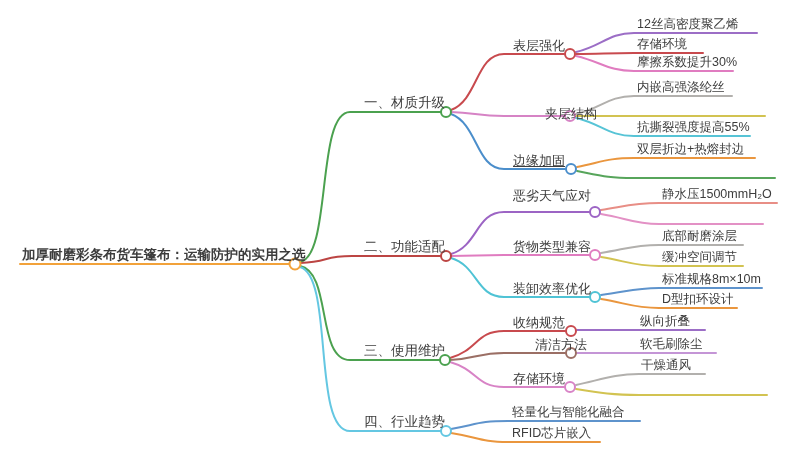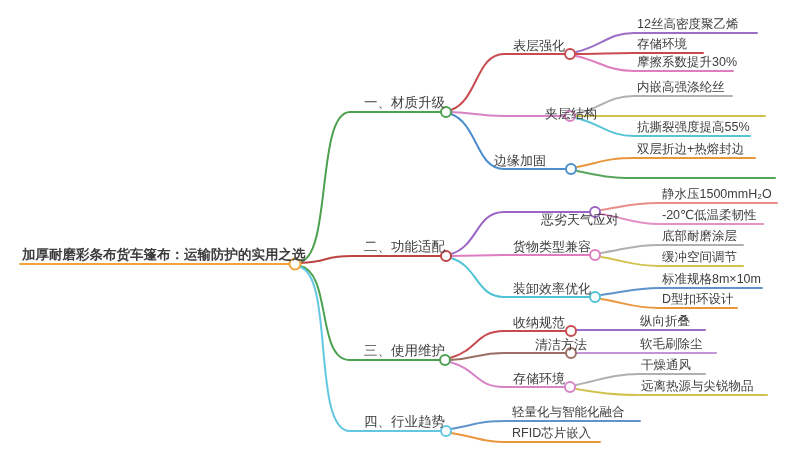--- a/index.html
+++ b/index.html
@@ -86,43 +86,41 @@
 
   <div class="lbl l0" style="left:22px;top:246px;">加厚耐磨彩条布货车篷布：运输防护的实用之选</div>
 
   <div class="lbl l1" style="left:364px;top:94px;">一、材质升级</div>
   <div class="lbl l1" style="left:364px;top:238px;">二、功能适配</div>
   <div class="lbl l1" style="left:364px;top:342px;">三、使用维护</div>
   <div class="lbl l1" style="left:364px;top:413px;">四、行业趋势</div>
 
   <div class="lbl l2" style="left:513px;top:37px;">表层强化</div>
   <div class="lbl l2" style="left:513px;top:105px;margin-left:32px;">夹层结构</div>
-  <div class="lbl l2" style="left:494px;top:152px;">边缘加固</div>
-  <div class="lbl l2" style="left:513px;top:211px;margin-left:28px;">恶劣天气应对</div>
+  <div class="lbl l2" style="left:513px;top:152px;text-decoration:underline;">边缘加固</div>
+  <div class="lbl l2" style="left:513px;top:187px;">恶劣天气应对</div>
   <div class="lbl l2" style="left:513px;top:238px;">货物类型兼容</div>
   <div class="lbl l2" style="left:513px;top:280px;">装卸效率优化</div>
   <div class="lbl l2" style="left:513px;top:314px;">收纳规范</div>
   <div class="lbl l2" style="left:535px;top:336px;">清洁方法</div>
   <div class="lbl l2" style="left:513px;top:370px;">存储环境</div>
 
   <div class="lbl l3" style="left:637px;top:16px;">12丝高密度聚乙烯</div>
   <div class="lbl l3" style="left:637px;top:36px;">存储环境</div>
   <div class="lbl l3" style="left:637px;top:54px;">摩擦系数提升30%</div>
   <div class="lbl l3" style="left:637px;top:79px;">内嵌高强涤纶丝</div>
   <div class="lbl l3" style="left:637px;top:119px;">抗撕裂强度提高55%</div>
   <div class="lbl l3" style="left:637px;top:141px;">双层折边+热熔封边</div>
 
   <div class="lbl l3" style="left:662px;top:186px;">静水压1500mmH₂O</div>
-  <div class="lbl l3" style="left:662px;top:207px;">-20℃低温柔韧性</div>
   <div class="lbl l3" style="left:662px;top:228px;">底部耐磨涂层</div>
   <div class="lbl l3" style="left:662px;top:249px;">缓冲空间调节</div>
   <div class="lbl l3" style="left:662px;top:271px;">标准规格8m×10m</div>
   <div class="lbl l3" style="left:662px;top:291px;">D型扣环设计</div>
 
   <div class="lbl l3" style="left:640px;top:313px;">纵向折叠</div>
   <div class="lbl l3" style="left:640px;top:336px;">软毛刷除尘</div>
   <div class="lbl l3" style="left:641px;top:357px;">干燥通风</div>
-  <div class="lbl l3" style="left:641px;top:378px;">远离热源与尖锐物品</div>
 
   <div class="lbl l3" style="left:512px;top:404px;">轻量化与智能化融合</div>
   <div class="lbl l3" style="left:512px;top:425px;">RFID芯片嵌入</div>
 
 </div>
 
 </body></html>

